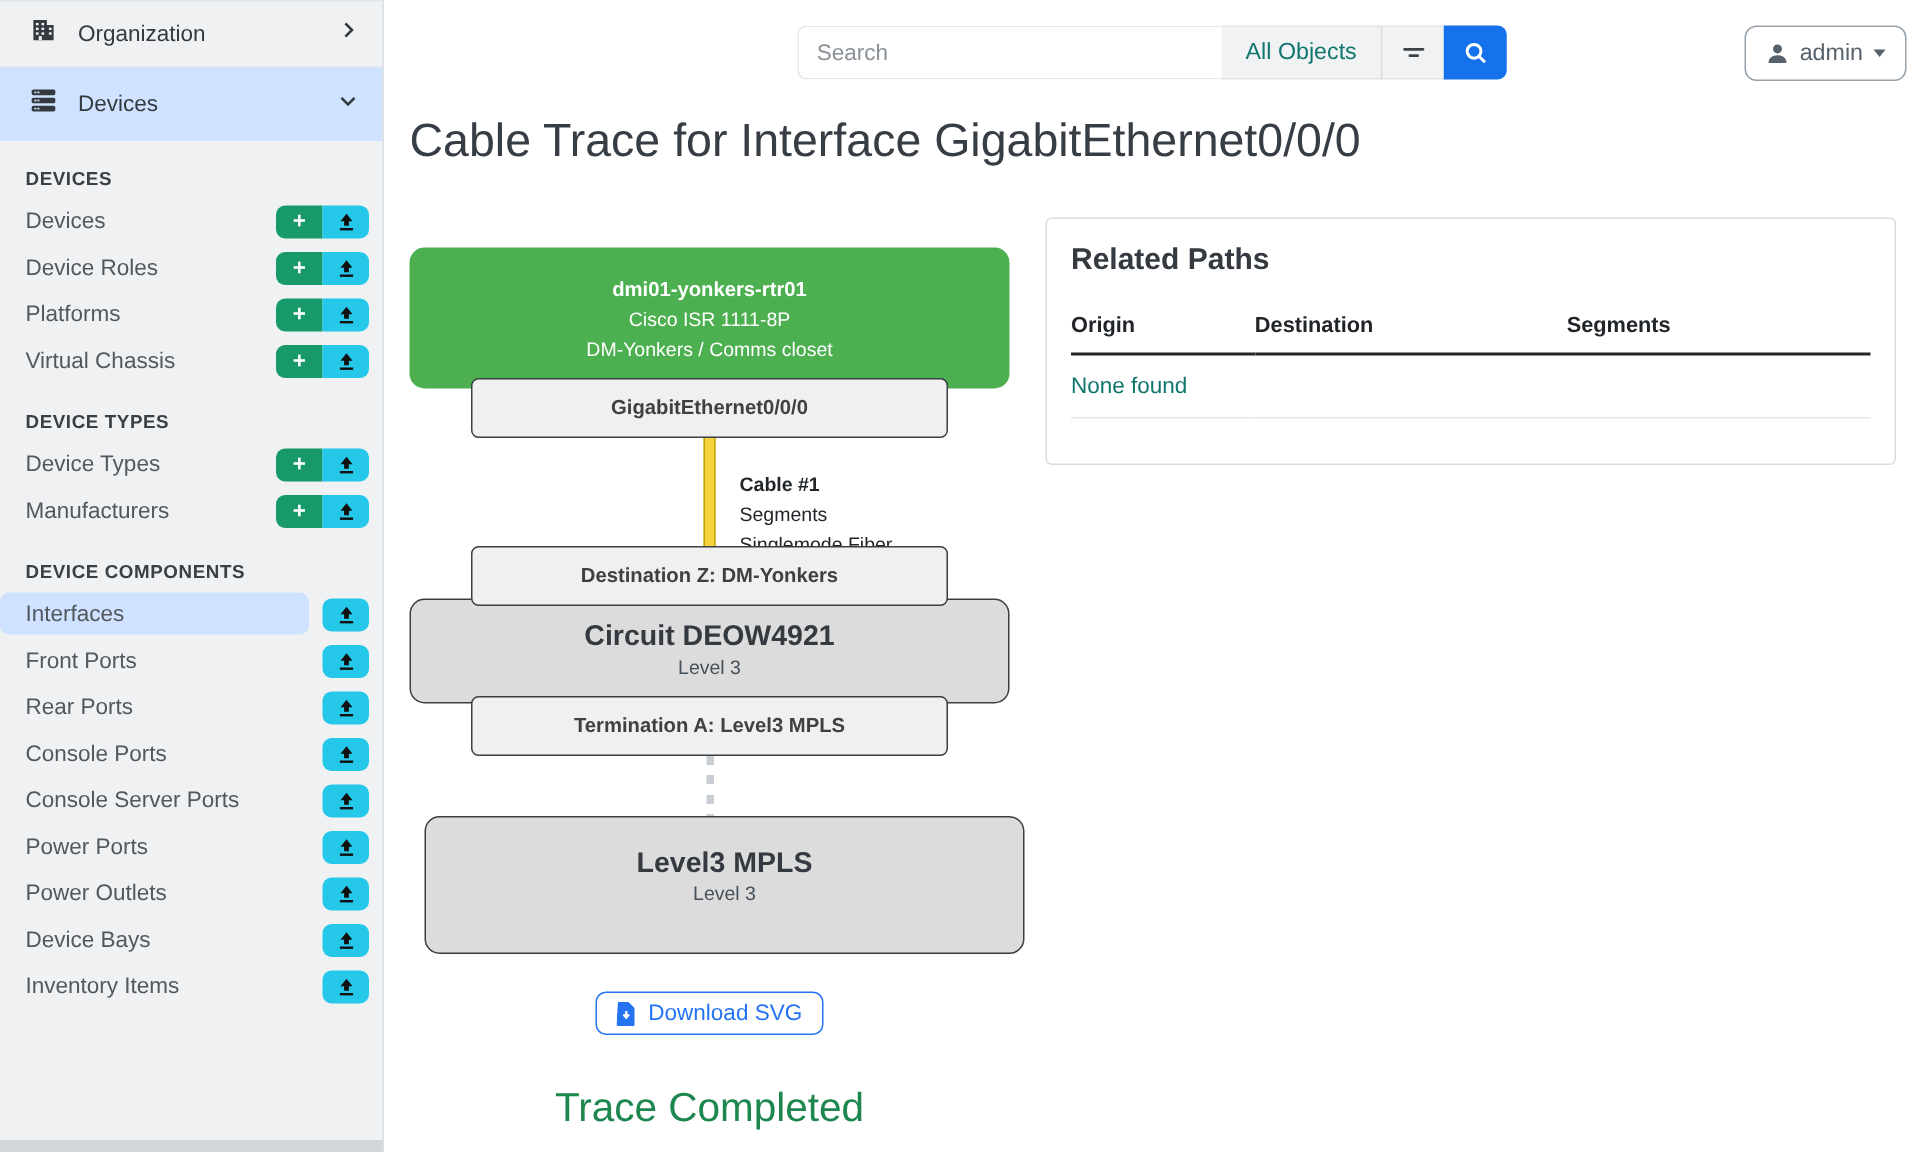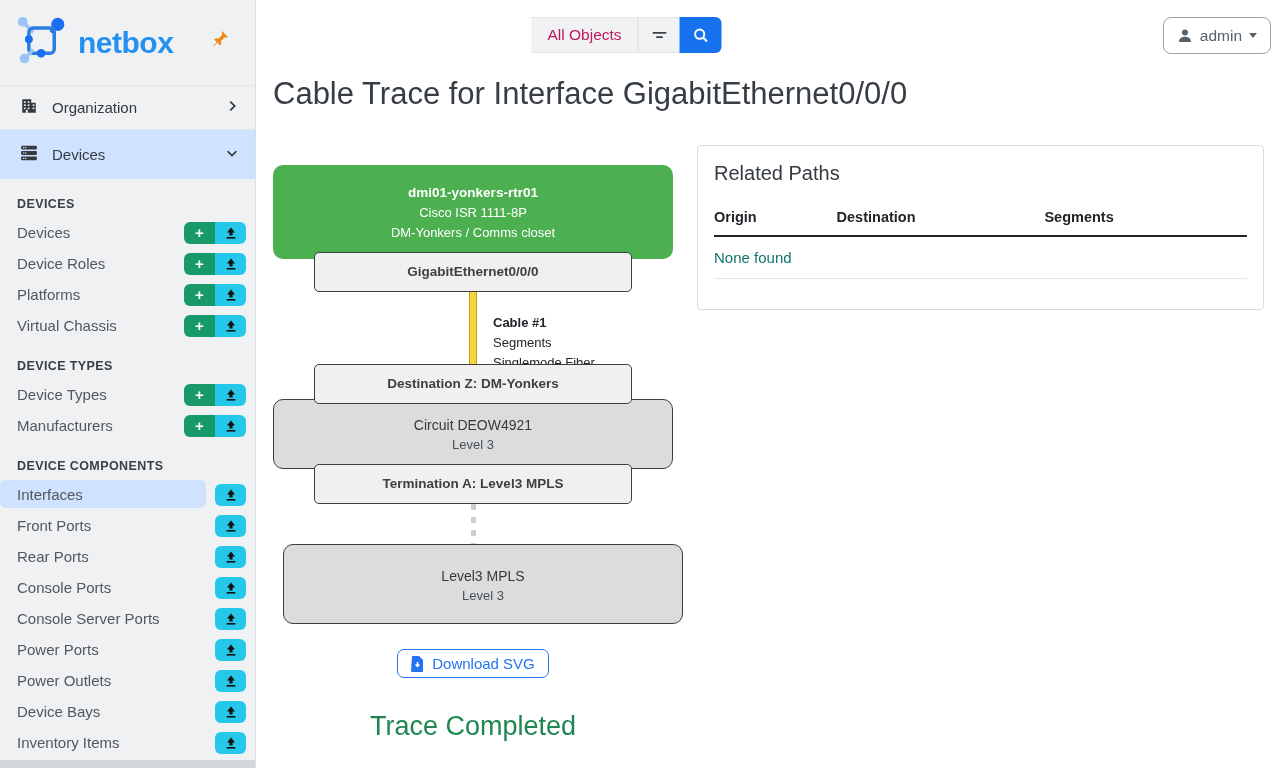--- a/index.html
+++ b/index.html
@@ -24,80 +24,59 @@
   .btn-import { width:31px; height:22px; background:#25c8e8; border-radius:0 6px 6px 0; display:flex; align-items:center; justify-content:center; }
   .btn-import.solo { border-radius:6px; }
   .side-bottom { position:absolute; bottom:0; left:0; width:100%; height:8px; background:#d4d7da; }
 
   
   .main { flex:1; position:relative; overflow:hidden; }
   .topbar { height:70px; position:relative; }
   .search-group { position:absolute; left:50%; transform:translateX(-50%); top:17px; width:473px; height:36px; display:flex; }
   .search-input { flex:1; border:1px solid #e3e6e9; border-right:none; border-radius:6px 0 0 6px; padding:0 12px; font-size:15px; font-family:inherit; color:#343a40; outline:none; }
   .search-input::placeholder { color:#8a9199; }
-  .scope-btn { background:#f1f2f3; border:1px solid #e3e6e9; border-left:none; border-right:none; display:flex; align-items:center; padding:0 16px; font-size:15.5px; color:#be185d; cursor:pointer; }
+  .scope-btn { background:#f1f2f3; border:1px solid #e3e6e9; border-left:none; border-right:none; display:flex; align-items:center; padding:0 16px; font-size:15.5px; color:#0f766e; cursor:pointer; }
   .filter-btn { background:#f1f2f3; border:1px solid #e3e6e9; border-right:none; border-left:1px solid #d9dcdf; width:42px; display:flex; align-items:center; justify-content:center; cursor:pointer; }
   .go-btn { background:#1672ec; width:42px; border:none; border-radius:0 6px 6px 0; display:flex; align-items:center; justify-content:center; cursor:pointer; }
   .user-btn { position:absolute; right:9px; top:17px; height:37px; border:1px solid #98a2ab; border-radius:8px; background:#fff; display:flex; align-items:center; gap:7px; padding:0 13px; font-size:15.5px; color:#56616b; cursor:pointer; }
   .caret { width:0; height:0; border-left:4.5px solid transparent; border-right:4.5px solid transparent; border-top:5px solid #56616b; }
 
   .page-title { font-size:31px; font-weight:400; color:#373d44; padding:6px 0 0 17px; }
 
   .content-row { display:flex; align-items:flex-start; margin-top:33px; }
   .trace-col { width:400px; margin-left:17px; display:flex; flex-direction:column; align-items:center; margin-top:20px; }
 
   .node-device { width:400px; height:94px; background:#4caf50; border-radius:10px; text-align:center; color:#fff; padding-top:18px; position:relative; z-index:1; }
   .node-device .nname { font-size:13.5px; font-weight:700; line-height:20px; }
   .node-device .nsub { font-size:13px; line-height:20px; }
   .mini-box { width:318px; height:40px; background:#f0f0f0; border:1px solid #3a3f44; border-radius:5px; text-align:center; font-size:13.5px; font-weight:700; line-height:38px; color:#404040; position:relative; z-index:3; }
   .overlap-up { margin-top:-7px; }
   .cable-seg { position:relative; width:400px; height:72px; }
   .cable-bar { position:absolute; left:196px; top:0; width:8px; height:100px; background:#f6d43c; border-left:1px solid #bfa30c; border-right:1px solid #bfa30c; }
   .cable-label { position:absolute; left:220px; top:21px; font-size:13px; color:#212529; line-height:20px; }
   .cable-label .cl1 { font-weight:700; }
   .node-big { width:400px; height:70px; background:#dcdcdc; border:1px solid #3a3f44; border-radius:10px; text-align:center; padding-top:15px; position:relative; z-index:1; margin-top:-5px; }
-  .node-big .nname { font-size:14px; font-weight:400; line-height:20px; color:#343a40; }
+  .node-big .nname { font-size:19px; font-weight:700; line-height:20px; color:#343a40; }
   .node-big .nsub { font-size:13px; line-height:20px; color:#46505a; }
   .overlap-dn { margin-top:-5px; }
   .dotted { width:5px; height:40px; background:repeating-linear-gradient(to bottom,#c8ced4 0 6px,transparent 6px 13px); }
-  .node-net { margin-top:0; height:80px; padding-top:21px;margin-left:20px; }
+  .node-net { margin-top:0; height:92px; padding-top:21px;margin-left:20px; }
   .dl-btn { margin-top:25px; display:flex; align-items:center; gap:8px; border:1px solid #2474f2; color:#2474f2; background:#fff; border-radius:7px; padding:5px 13px; font-size:15px; font-family:inherit; cursor:pointer; }
   .trace-status { margin-top:33px; font-size:27px; color:#1e8750; text-align:center; }
 
   .paths-card { flex:1; margin:0 16px 0 24px; background:#fff; border:1px solid #d9dcdf; border-radius:4px; padding:16px 16px 30px 16px; }
-  .paths-title { font-size:20px; font-weight:400; color:#343a40; margin-bottom:16px; }
+  .paths-title { font-size:20px; font-weight:700; color:#343a40; margin-bottom:16px; }
   .paths-table { width:100%; border-collapse:collapse; }
   .paths-table th { text-align:left; font-size:14.5px; font-weight:700; color:#212529; padding:8px 0 10px 0; border-bottom:2px solid #22262a; }
   .paths-table td { font-size:15px; color:#0f766e; padding:12px 0; border-bottom:1px solid #e4e7ea; }
 </style>
 </head>
 <body>
 
 <div class="sidebar">
-  <div class="side-header">
-    <span>
-      <svg width="56" height="56" viewBox="0 0 64 64">
-        <line x1="10" y1="10" x2="22" y2="22" stroke="#9cc3f5" stroke-width="4"></line>
-        <circle cx="10" cy="10" r="5.5" fill="#9cc3f5"></circle>
-        <line x1="50" y1="14" x2="42" y2="22" stroke="#1c6ef2" stroke-width="4"></line>
-        <circle cx="50" cy="13" r="7.5" fill="#1c6ef2"></circle>
-        <rect x="17" y="17" width="29" height="29" rx="5" fill="none" stroke="#2a7de1" stroke-width="4"></rect>
-        <line x1="14" y1="50" x2="22" y2="42" stroke="#9cc3f5" stroke-width="4"></line>
-        <circle cx="12" cy="52" r="5.5" fill="#9cc3f5"></circle>
-        <circle cx="31" cy="46" r="5" fill="#1c6ef2"></circle>
-        <circle cx="17" cy="30" r="4.5" fill="#1c6ef2"></circle>
-      </svg>
-    </span>
-    <span class="logo-text">netbox</span>
-    <span class="pin">
-      <svg width="17" height="17" viewBox="0 0 16 16">
-        <path d="M9.5 1 L15 6.5 L13.5 7.2 L11.8 7 L8.5 10.3 L8.8 13 L7.5 14.5 L5 12 L1.5 15.5 L1 15 L4.5 11.5 L2 9 L3.5 7.7 L6.2 8 L9.5 4.7 L9.3 3 Z" fill="#ef8b1d"></path>
-      </svg>
-    </span>
-  </div>
 
   <div class="nav-group">
     <span>
       <svg width="18" height="18" viewBox="0 0 16 16" fill="#343a40">
         <path d="M2 2h8v12H2z M10 5h4v9h-4z"></path>
         <rect x="3.5" y="3.8" width="1.6" height="1.4" fill="#eff1f3"></rect>
           <rect x="6.8" y="3.8" width="1.6" height="1.4" fill="#eff1f3"></rect>
         <rect x="3.5" y="6.6" width="1.6" height="1.4" fill="#eff1f3"></rect>
           <rect x="6.8" y="6.6" width="1.6" height="1.4" fill="#eff1f3"></rect>
         <rect x="3.5" y="9.4" width="1.6" height="1.4" fill="#eff1f3"></rect>
@@ -329,20 +308,21 @@
       </span>
   </div>
 
   <div class="side-bottom"></div>
 </div>
 
 <div class="main">
 
   <div class="topbar">
     <div class="search-group">
+      <input class="search-input" placeholder="Search" style="">
       <button class="scope-btn">All Objects</button>
       <button class="filter-btn">
         <svg width="16" height="14" viewBox="0 0 16 14">
           <rect x="1" y="4" width="14" height="1.8" rx="0.9" fill="#3c4248"></rect>
           <rect x="4.5" y="8.2" width="7" height="1.8" rx="0.9" fill="#3c4248"></rect>
         </svg>
       </button>
       <button class="go-btn">
         <svg width="17" height="17" viewBox="0 0 17 17" fill="none" stroke="#fff" stroke-width="2">
           <circle cx="7.2" cy="7.2" r="4.6"></circle>

